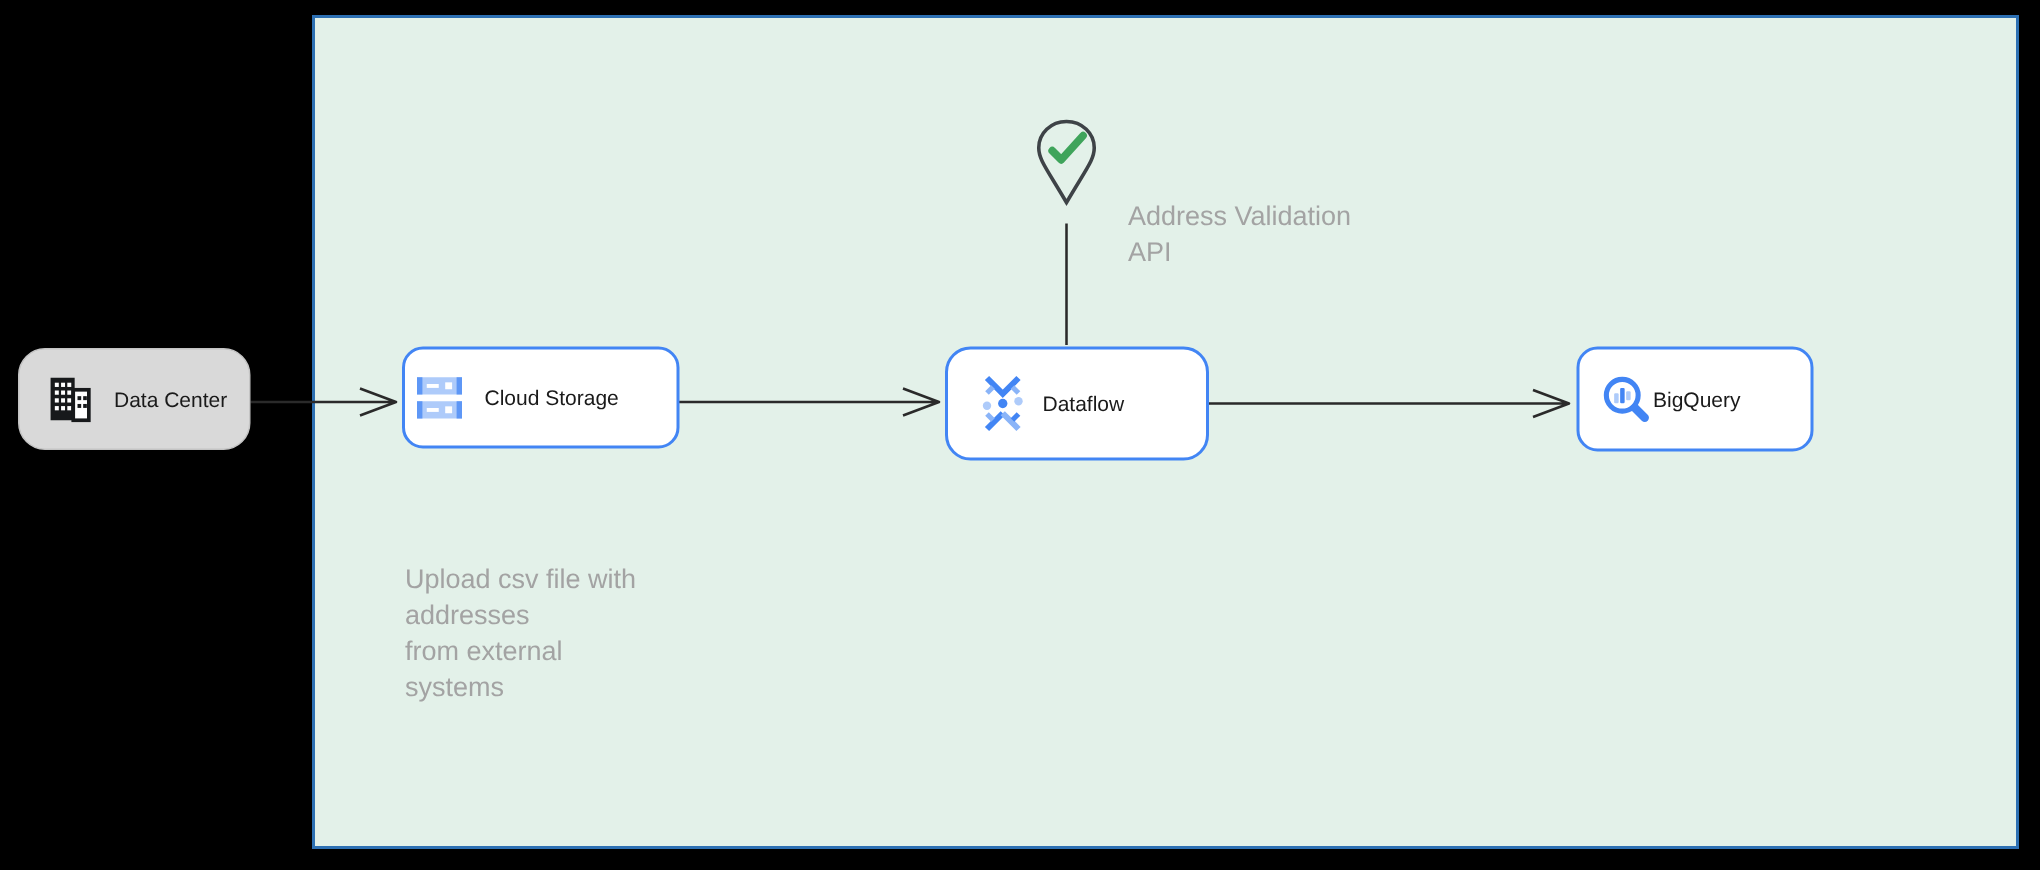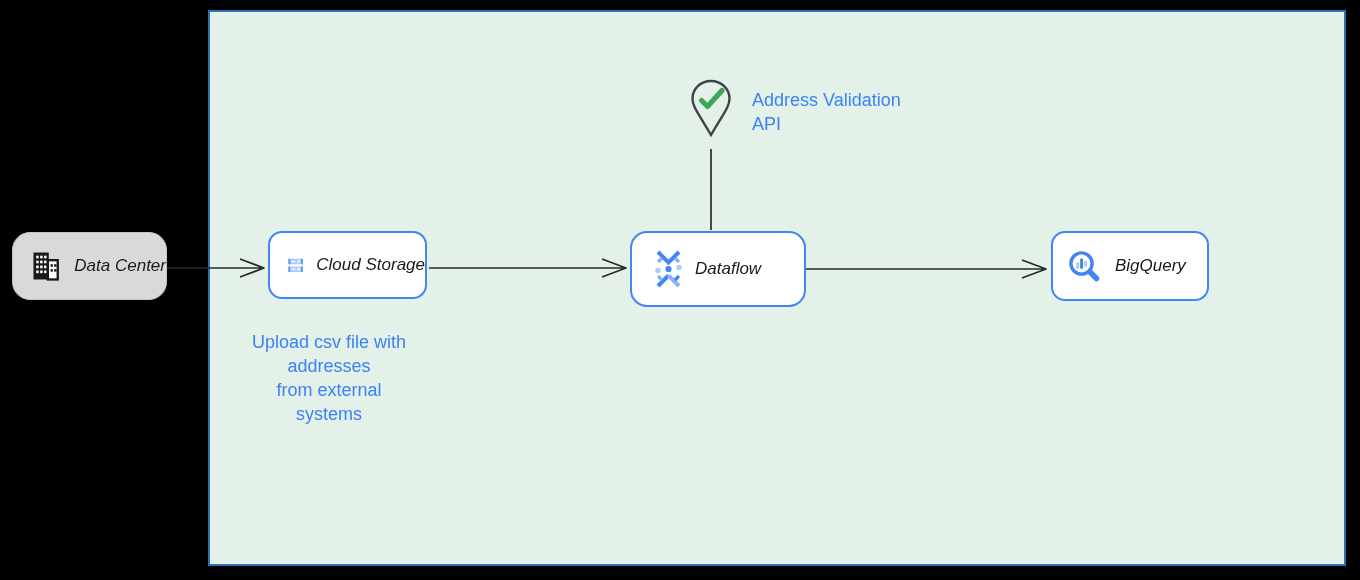--- a/index.html
+++ b/index.html
@@ -21,39 +21,40 @@
   .wires{position:absolute;left:0;top:0;width:1360px;height:580px;pointer-events:none;}
   .wire{stroke:var(--arrow,#2a2a2a);fill:none;stroke-width:1.7px;stroke-linejoin:round;stroke-linecap:flat;}
 
   .node{
     position:absolute;display:flex;align-items:center;box-sizing:border-box;
     background:var(--node-fill,#fff);
     border:2px solid var(--node-border,#4285f4);
     cursor:pointer;
   }
   .node .nlabel{
-    font-size:17px;color:#1a1a1a;white-space:nowrap;font-style:italic;
+    font-size:14px;color:#1a1a1a;white-space:nowrap;
   }
   .node-data-center{
     left:12px;top:232px;width:155px;height:68px;border-radius:18px;
     background:var(--gray-node-fill,#d9d9d9);border:1px solid #c4c4c4;
     padding-left:16px;gap:13px;
   }
-  .node-cloud-storage{left:268px;top:231px;width:159px;height:68px;border-radius:14px;padding-left:17px;gap:12px;}
+  .node-cloud-storage{left:268px;top:231px;width:185px;height:68px;border-radius:14px;padding-left:5px;gap:12px;}
   .node-dataflow{left:630px;top:231px;width:176px;height:76px;border-radius:17px;padding-left:18px;gap:8px;}
-  .node-bigquery{left:1051px;top:231px;width:158px;height:70px;border-radius:14px;padding-left:13px;gap:13px;}
+  .node-bigquery{left:1051px;top:231px;width:158px;height:70px;border-radius:14px;padding-left:13px;}
 
   .pin{position:absolute;left:689px;top:79px;width:44px;height:60px;cursor:pointer;}
 
   .ann{
-    position:absolute;color:#3b82f6;font-size:18px;line-height:24px;
+    position:absolute;color:#a3a3a3;font-size:18px;line-height:24px;
     white-space:pre-line;
+    margin-top:44px;
   }
   .ann-av{left:752px;top:88px;}
-  .ann-upload{left:252px;top:330px;text-align:center;}
+  .ann-upload{left:270px;top:330px;}
   .ann-process{left:568px;top:329px;}
   .ann-store{left:988px;top:329px;}
 
   
   .f-dark{fill:#17191b;}
   .f-white{fill:#ffffff;}
   .f-blue{fill:var(--icon-blue,#4285f4);}
   .f-lblue{fill:var(--icon-light-blue,#aecbfa);}
   .f-mblue{fill:#5e97f6;}
   .s-blue{stroke:var(--icon-blue,#4285f4);fill:none;}

